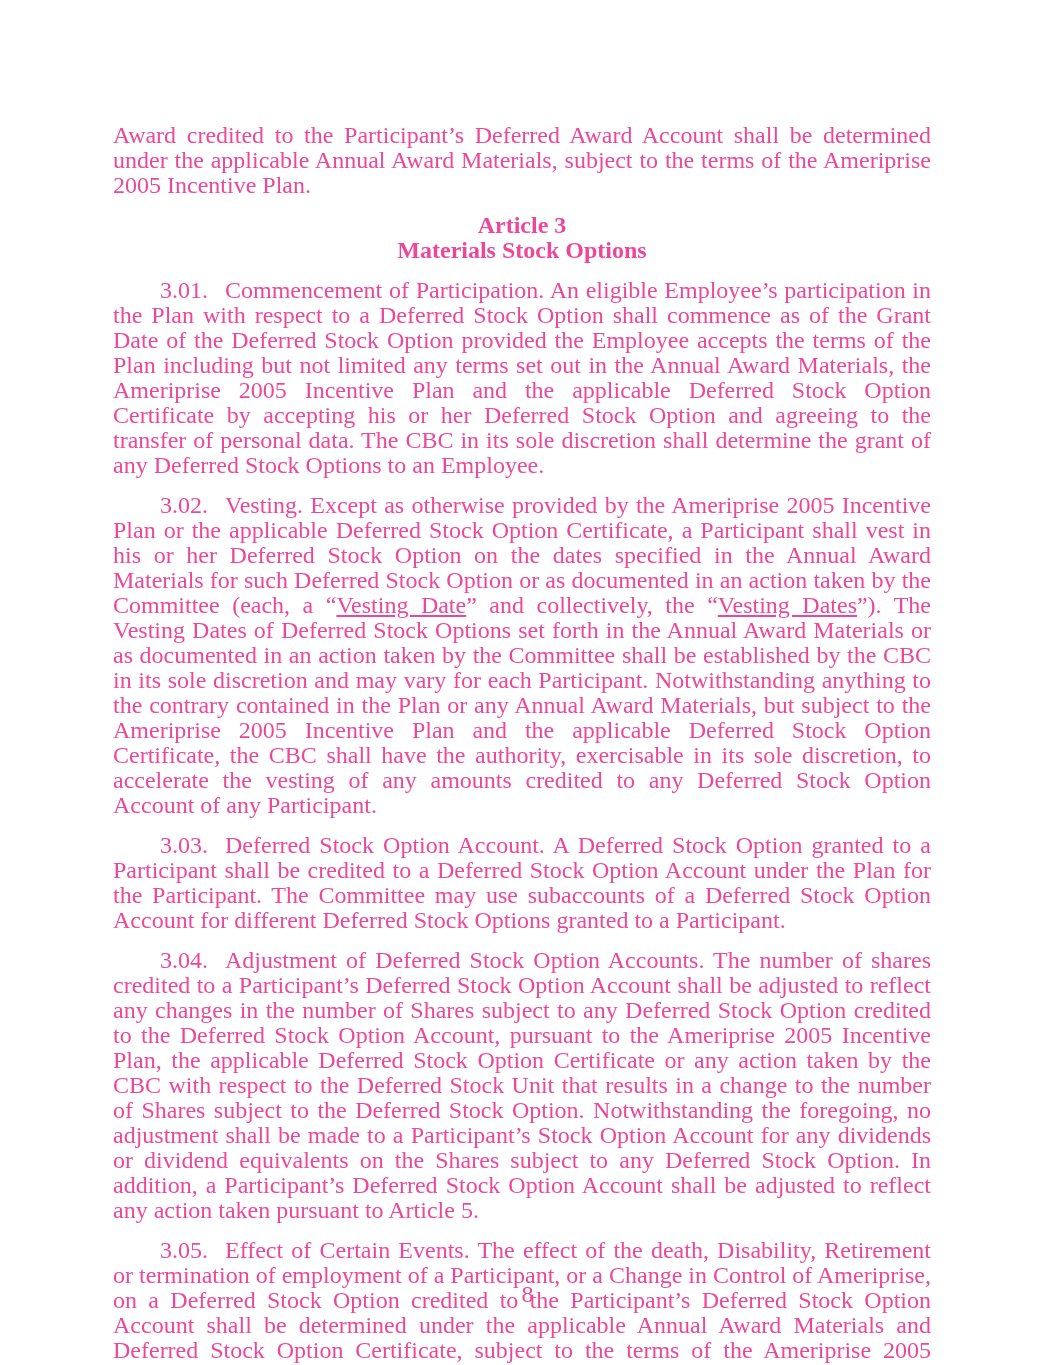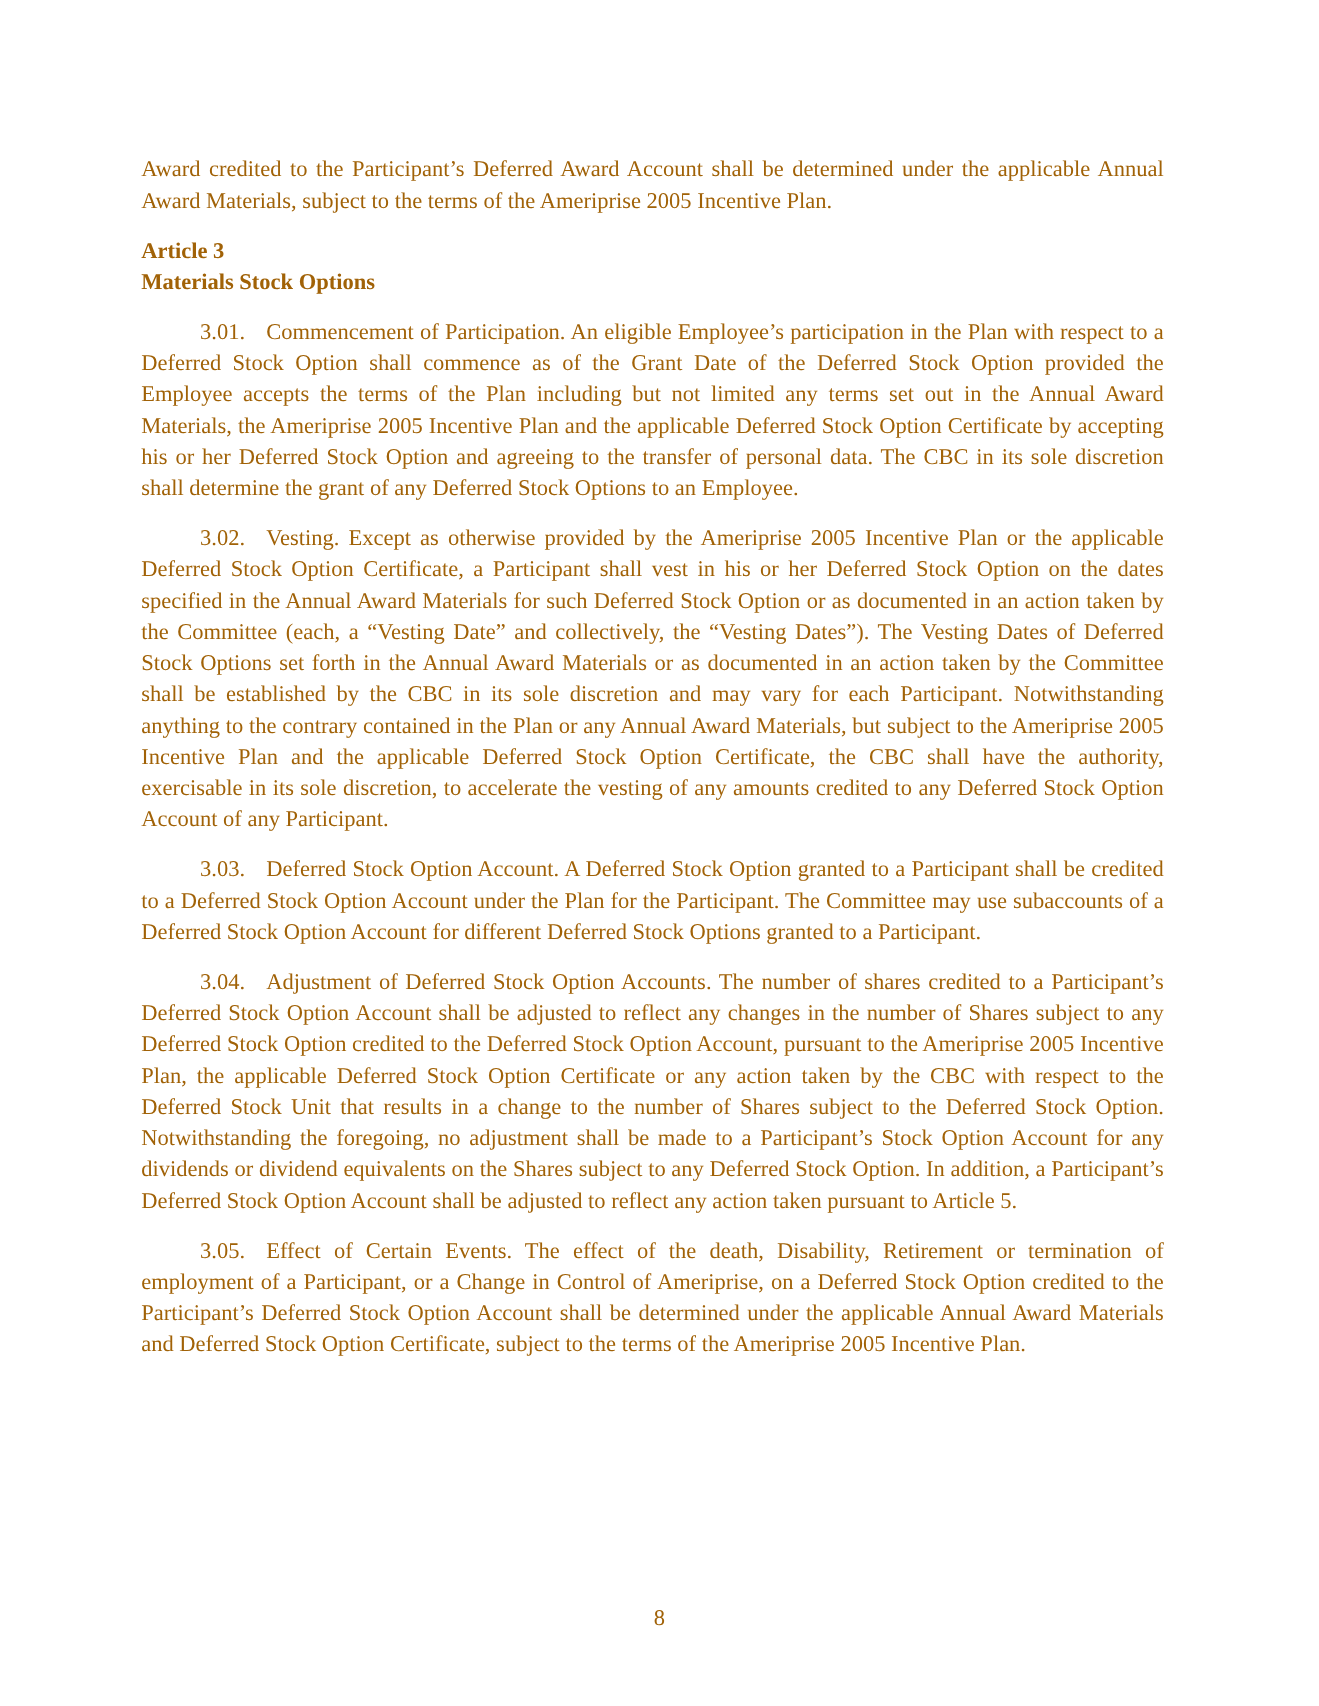--- a/index.html
+++ b/index.html
@@ -2,47 +2,47 @@
 <html><head>
 <meta charset="utf-8">
 <style>
   html, body { margin: 0; padding: 0; background: #888; }
   .page {
     position: relative;
     width: 1055px;
     height: 1365px;
     margin: 0 auto;
     background: #ffffff;
-    color: #a16207;
+    color: #ec4899;
     font-family: "Liberation Serif", "DejaVu Serif", serif;
-    font-size: 18px;
+    font-size: 24px;
     line-height: 25px;
     overflow: hidden;
   }
   .content {
     position: absolute;
     top: 123px;
     left: 113px;
     width: 818px;
   }
   .para {
     margin: 0 0 15px 0;
     text-align: justify;
     text-indent: 47px;
   }
   .para.no-indent { text-indent: 0; }
   .article-heading {
     margin: 7px 0 15px 0;
-    text-align: left;
+    text-align: center;
     font-weight: bold;
   }
   .sec-num { display: inline; margin-top: 23px; }
   .sec-gap { display: inline-block; width: 17px; }
   .sec-heading { }
-  .u { }
+  .u { text-decoration: underline; }
   .page-number {
     position: absolute;
     bottom: 58px;
     left: 0;
     width: 100%;
     text-align: center;
   }
 </style>
 </head>
 <body>

